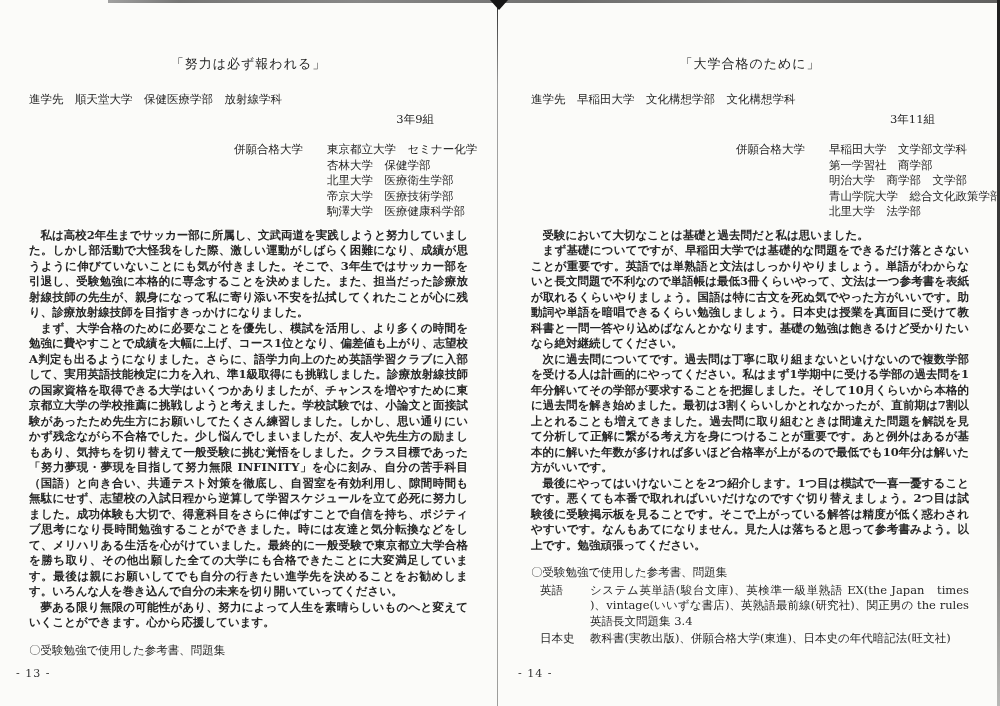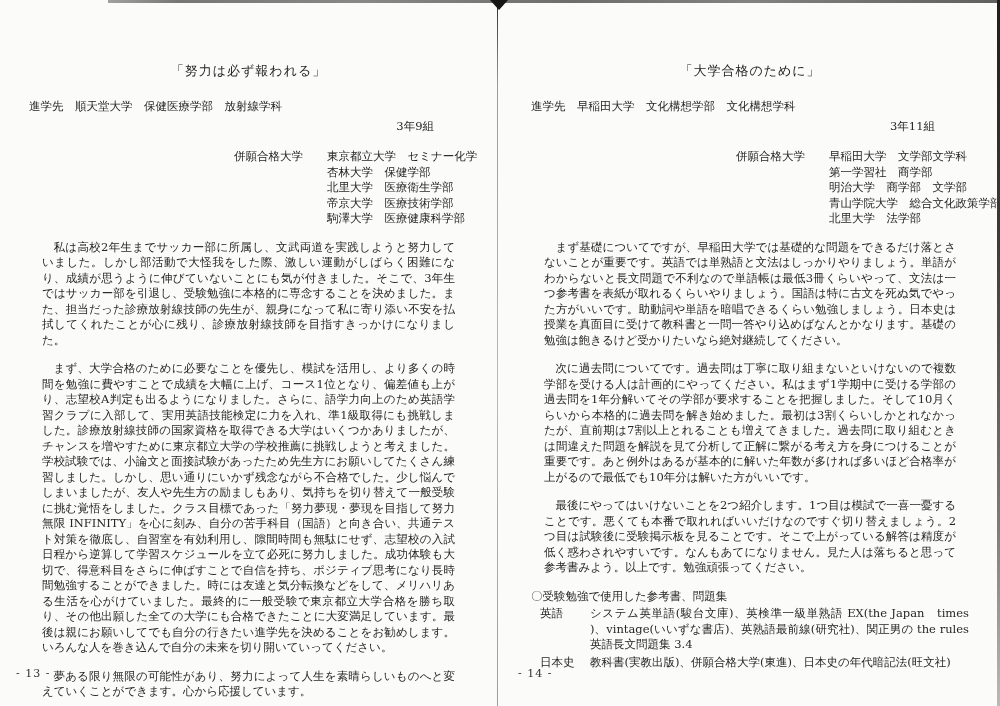--- a/index.html
+++ b/index.html
@@ -30,36 +30,36 @@
     background: linear-gradient(180deg,#2c2c2c 0%,#9a9a9a 12%,#b8b8b6 55%,#9c9c9a 100%);
   }
   .scan-right-edge {
     position: absolute; top: 0; right: 0; width: 3px; height: 706px;
     background: linear-gradient(180deg,#1d1d1d 0%,#3c3c3c 35%,#7d7d7b 75%,#b9b9b7 100%);
   }
 
   .page { position: absolute; top: 0; height: 706px; background: transparent; }
   .page.left  { left: 0;   width: 497px; }
   .page.right { left: 502px; width: 496px; }
-  .content { padding: 11px 29px; position: relative; height: 706px; box-sizing: border-box; }
+  .content { padding: 4px 29px; position: relative; height: 706px; box-sizing: border-box; }
 
   .title {
     margin: 0; padding-top: 52px; text-align: center;
     font-size: 13px; line-height: 16px; letter-spacing: 1px; font-weight: normal;
   }
   .dest  { margin-top: 20px; font-size: 11.5px; line-height: 15px; }
   .class { margin-top: 5px;  font-size: 11.5px; line-height: 15px; text-align: right; padding-right: 34px; }
 
   .admissions { margin-top: 15px; margin-left: 205px; display: flex; gap: 24px;
                 font-size: 11.5px; line-height: 15.5px; }
   .admissions .adm-label { white-space: nowrap; flex: none; }
   .admissions .adm-list > div { white-space: nowrap; }
 
   .body { margin-top: 8px; font-size: 11.5px; line-height: 15.5px; text-align: justify; }
-  .body p { margin: 13px; text-indent: 1em; }
+  .body p { margin: 0; text-indent: 1em; font-weight: bold; }
 
   .books { margin-top: 12px; font-size: 11.5px; line-height: 15.5px; }
   .books-line { margin-top: 4px; }
   .book-entry { display: flex; margin-top: 2px; padding-left: 9px; text-align: justify; }
   .book-subject { flex: none; width: 50px; white-space: nowrap; }
   .book-text { flex: 1; }
 
   .page-number {
     position: absolute; bottom: 26px; left: 16px; right: 0;
     text-align: left; font-size: 11px; letter-spacing: 1px; color: #333;
@@ -112,20 +112,21 @@
         <div class="adm-list">
           <div>早稲田大学　文学部文学科</div>
           <div>第一学習社　商学部</div>
           <div>明治大学　商学部　文学部</div>
           <div>青山学院大学　総合文化政策学部</div>
           <div>北里大学　法学部</div>
         </div>
       </div>
 
       <div class="body">
+        <p>受験において大切なことは基礎と過去問だと私は思いました。</p>
         <p>まず基礎についてですが、早稲田大学では基礎的な問題をできるだけ落とさないことが重要です。英語では単熟語と文法はしっかりやりましょう。単語がわからないと長文問題で不利なので単語帳は最低3冊くらいやって、文法は一つ参考書を表紙が取れるくらいやりましょう。国語は特に古文を死ぬ気でやった方がいいです。助動詞や単語を暗唱できるくらい勉強しましょう。日本史は授業を真面目に受けて教科書と一問一答やり込めばなんとかなります。基礎の勉強は飽きるけど受かりたいなら絶対継続してください。</p>
         <p>次に過去問についてです。過去問は丁寧に取り組まないといけないので複数学部を受ける人は計画的にやってください。私はまず1学期中に受ける学部の過去問を1年分解いてその学部が要求することを把握しました。そして10月くらいから本格的に過去問を解き始めました。最初は3割くらいしかとれなかったが、直前期は7割以上とれることも増えてきました。過去問に取り組むときは間違えた問題を解説を見て分析して正解に繋がる考え方を身につけることが重要です。あと例外はあるが基本的に解いた年数が多ければ多いほど合格率が上がるので最低でも10年分は解いた方がいいです。</p>
         <p>最後にやってはいけないことを2つ紹介します。1つ目は模試で一喜一憂することです。悪くても本番で取れればいいだけなのですぐ切り替えましょう。2つ目は試験後に受験掲示板を見ることです。そこで上がっている解答は精度が低く惑わされやすいです。なんもあてになりません。見た人は落ちると思って参考書みよう。以上です。勉強頑張ってください。</p>
       </div>
 
       <div class="books">
         <div class="books-header">〇受験勉強で使用した参考書、問題集</div>
         <div class="book-entry">
           <div class="book-subject">英語</div>
           <div class="book-text">システム英単語(駿台文庫)、英検準一級単熟語 EX(the Japan　times )、vintage(いいずな書店)、英熟語最前線(研究社)、関正男の the rules 英語長文問題集 3.4</div>

